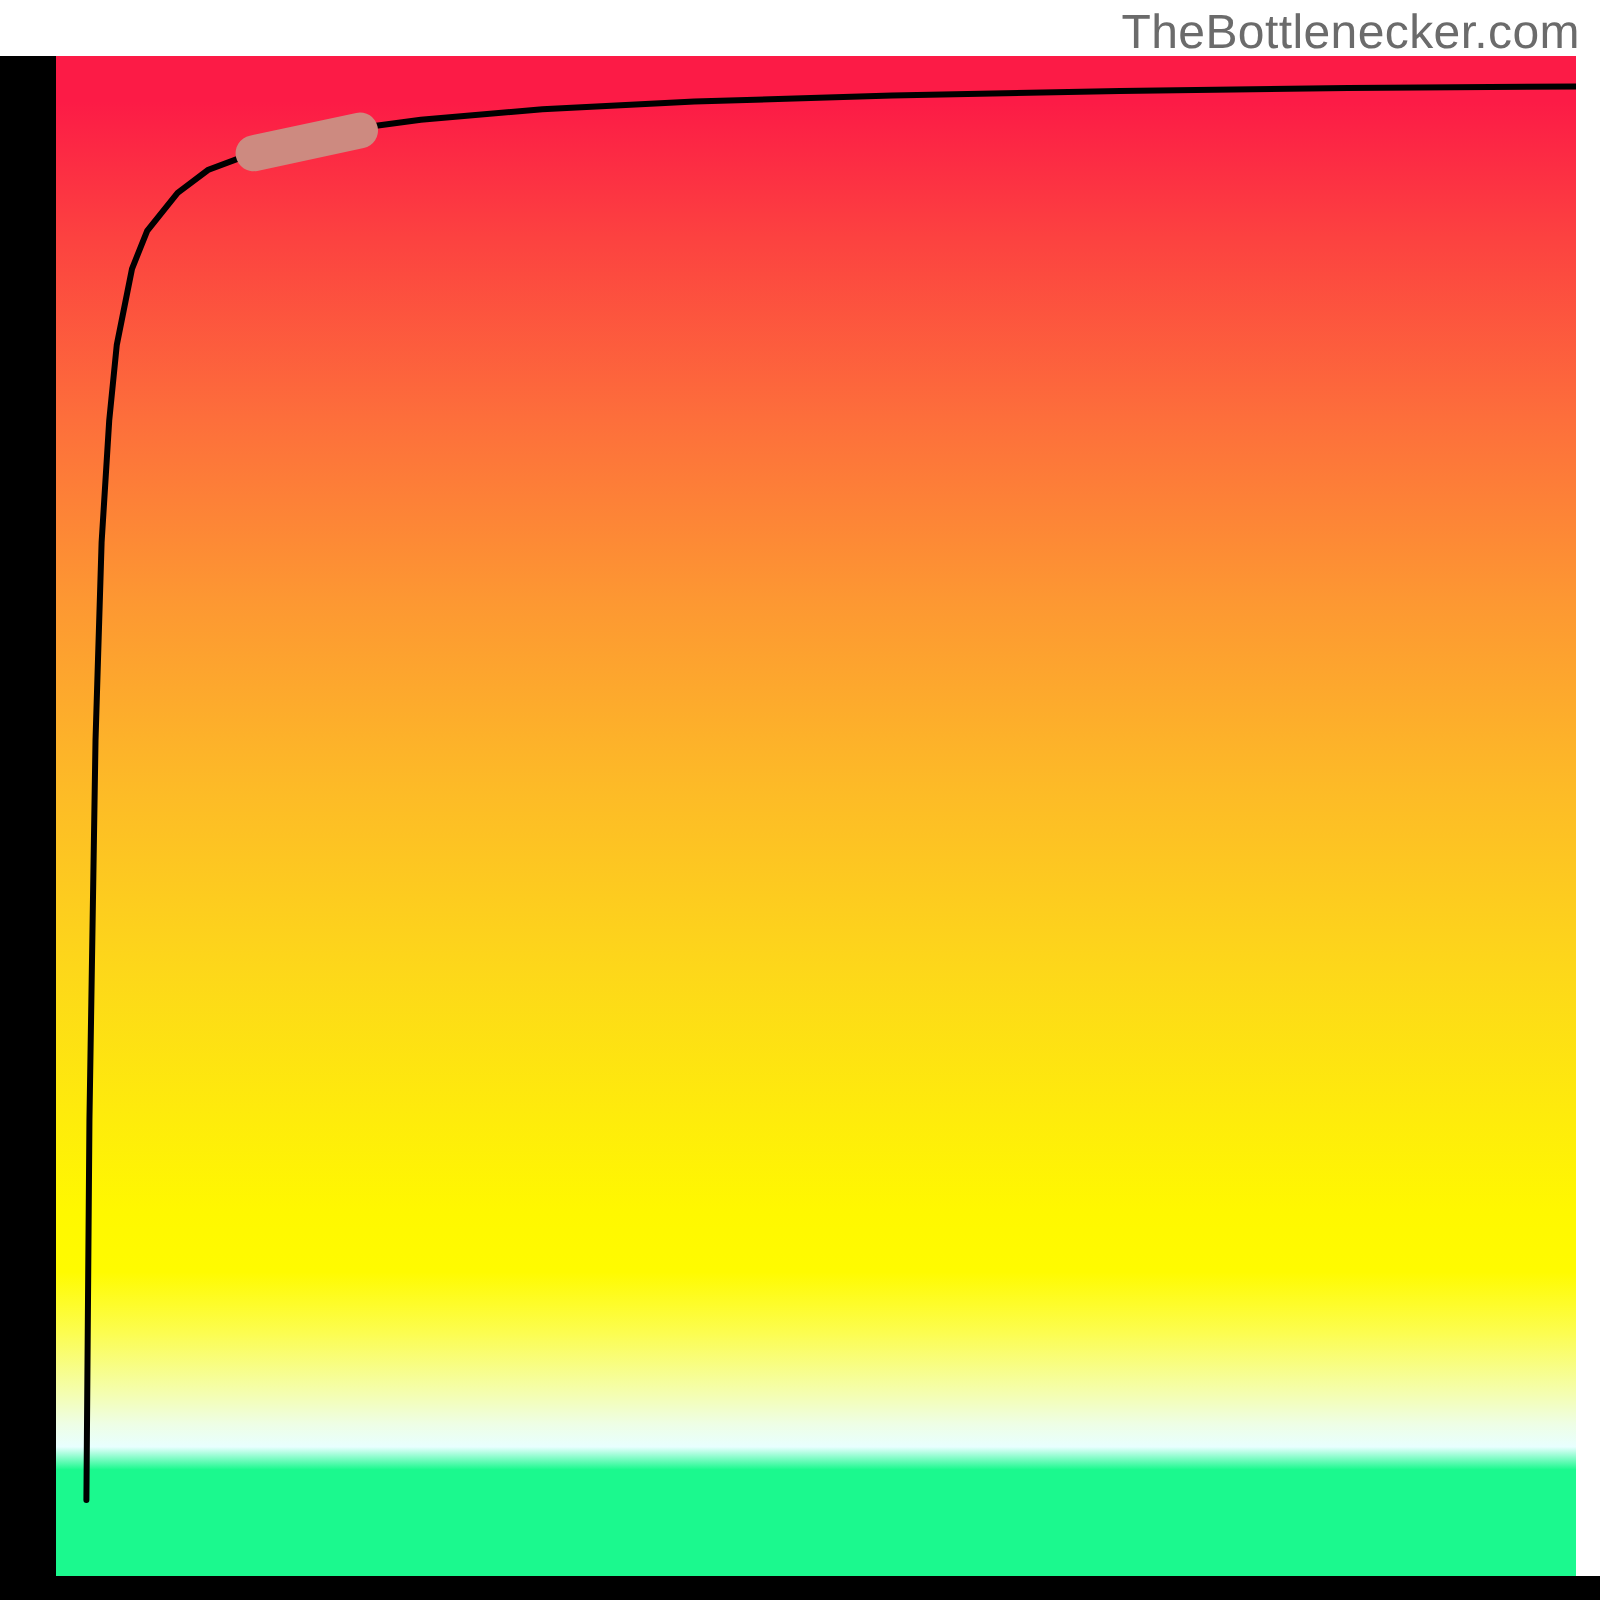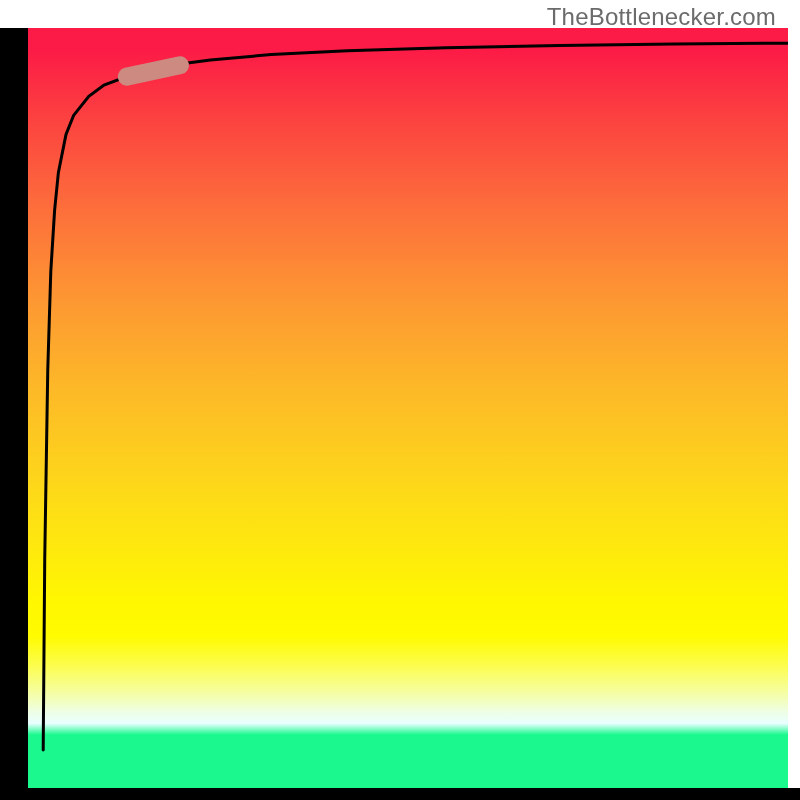--- a/index.html
+++ b/index.html
@@ -8,21 +8,21 @@
 
   .canvas {
     position: relative;
     width: 800px;
     height: 800px;
   }
 
   .watermark {
     position: absolute;
     top: 3px;
-    right: 24px;
+    right: 10px;
     font-size: 24px;
     color: #6b6b6b;
     font-weight: 400;
     letter-spacing: 0.2px;
   }
 
   .plot-area {
     position: absolute;
     left: 28px;
     top: 28px;

